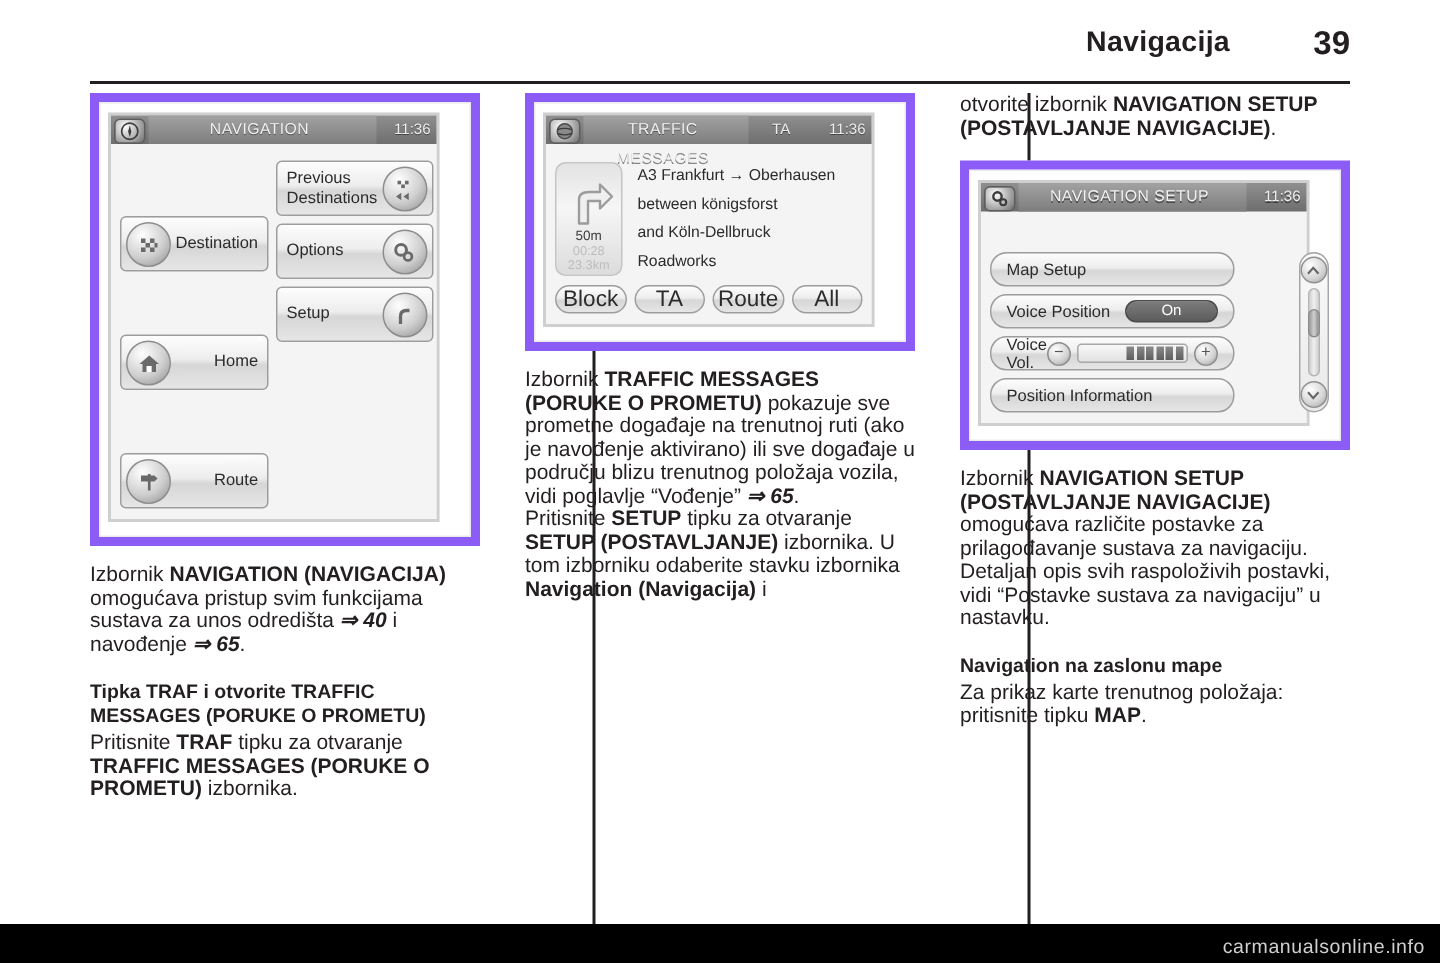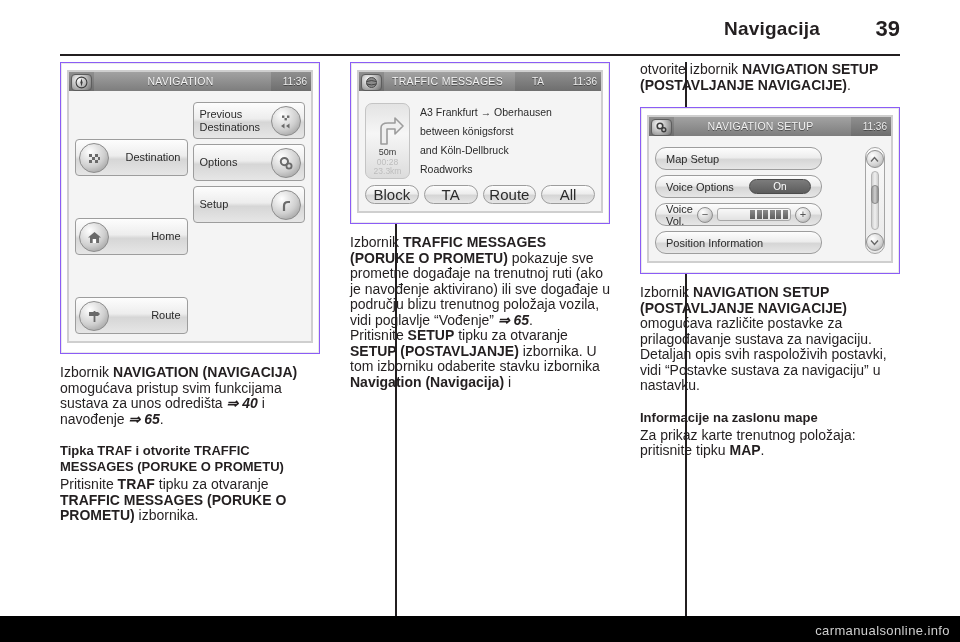--- a/index.html
+++ b/index.html
@@ -57,23 +57,23 @@
     margin:16px 0 2px 0;
     font-size:13px;
     font-weight:bold;
     line-height:16px;
   }
   .caption-block { margin-top:11px; }
 
   
   .device {
     width:260px; height:auto;
-    border:1px solid #8b5cf6;
+    border:6px solid #8b5cf6;
     background:#ffffff;
-    padding:7px 6px 10px 6px;
+    padding:7px 21px 10px 6px;
     box-shadow:0 0 0 1px #e9e9e9 inset;
   }
   .screen {
     border:2px solid #cfcfcf;
     background:#f1f1f1;
     padding:0;
     position:relative;
   }
   .screen-inner {
     background:#f4f4f4;
@@ -165,21 +165,21 @@
   .tm-turn .d3 { position:absolute; left:0; right:0; top:62px; text-align:center; font-size:8.5px; color:#bdbdbd; }
   .tm-lines { flex:1 1 auto; padding-left:10px; }
   .tm-lines div { font-size:10.5px; line-height:19px; color:#2b2b2b; }
   .tm-buttons { display:flex; gap:5px; margin-top:6px; }
   .tm-buttons .pill {
     flex:1 1 0; height:19px; justify-content:center;
     border-radius:10px; font-size:15px;
   }
 
   
-  .ns-area { display:flex; margin-top:5px;gap:38px; }
+  .ns-area { display:flex; margin-top:21px;gap:38px; }
   .ns-list { flex:1 1 auto; display:flex; flex-direction:column; gap:5px; }
   .ns-row { height:23px; border-radius:11px; padding:0 10px; justify-content:space-between; }
   .ns-row .lbl { font-size:11px; }
   .toggle-on {
     width:62px; height:15px; border-radius:8px;
     background:linear-gradient(#7c7c7c,#5c5c5c);
     border:1px solid #4b4b4b;
     color:#ffffff; font-size:10px;
     display:flex; align-items:center; justify-content:center;
   }
@@ -434,21 +434,21 @@
         <div class="screen-inner">
           <div class="ns-area">
 
             <div class="ns-list">
 
               <div class="pill ns-row">
                 <span class="lbl">Map Setup</span>
               </div>
 
               <div class="pill ns-row">
-                <span class="lbl">Voice Options</span>
+                <span class="lbl">Voice Position</span>
                 <span class="toggle-on">On</span>
               </div>
 
               <div class="pill ns-row">
                 <span class="lbl">Voice Vol.</span>
                 <span class="vol-widget">
                   <span class="vol-circ">−</span>
                   <span class="vol-bar">
                     <i></i>
                     <i></i>
@@ -483,21 +483,21 @@
             </div>
 
           </div>
         </div>
       </div>
     </div>
 
     <div class="caption-block">
       <p class="body"><span>Izbornik </span><span class="b">NAVIGATION SETUP (POSTAVLJANJE NAVIGACIJE)</span><span> omogućava različite postavke za prilagođavanje sustava za navigaciju. Detaljan opis svih raspoloživih postavki, vidi “Postavke sustava za navigaciju” u nastavku.</span></p>
 
-      <h3 class="sub">Informacije na zaslonu mape</h3>
+      <h3 class="sub">Navigation na zaslonu mape</h3>
 
       <p class="body"><span>Za prikaz karte trenutnog položaja: pritisnite tipku </span><span class="b">MAP</span><span>.</span></p>
     </div>
   </div>
 
 </div>
 
 <div class="footer">
   <span class="wm">carmanualsonline.info</span>
 </div>

